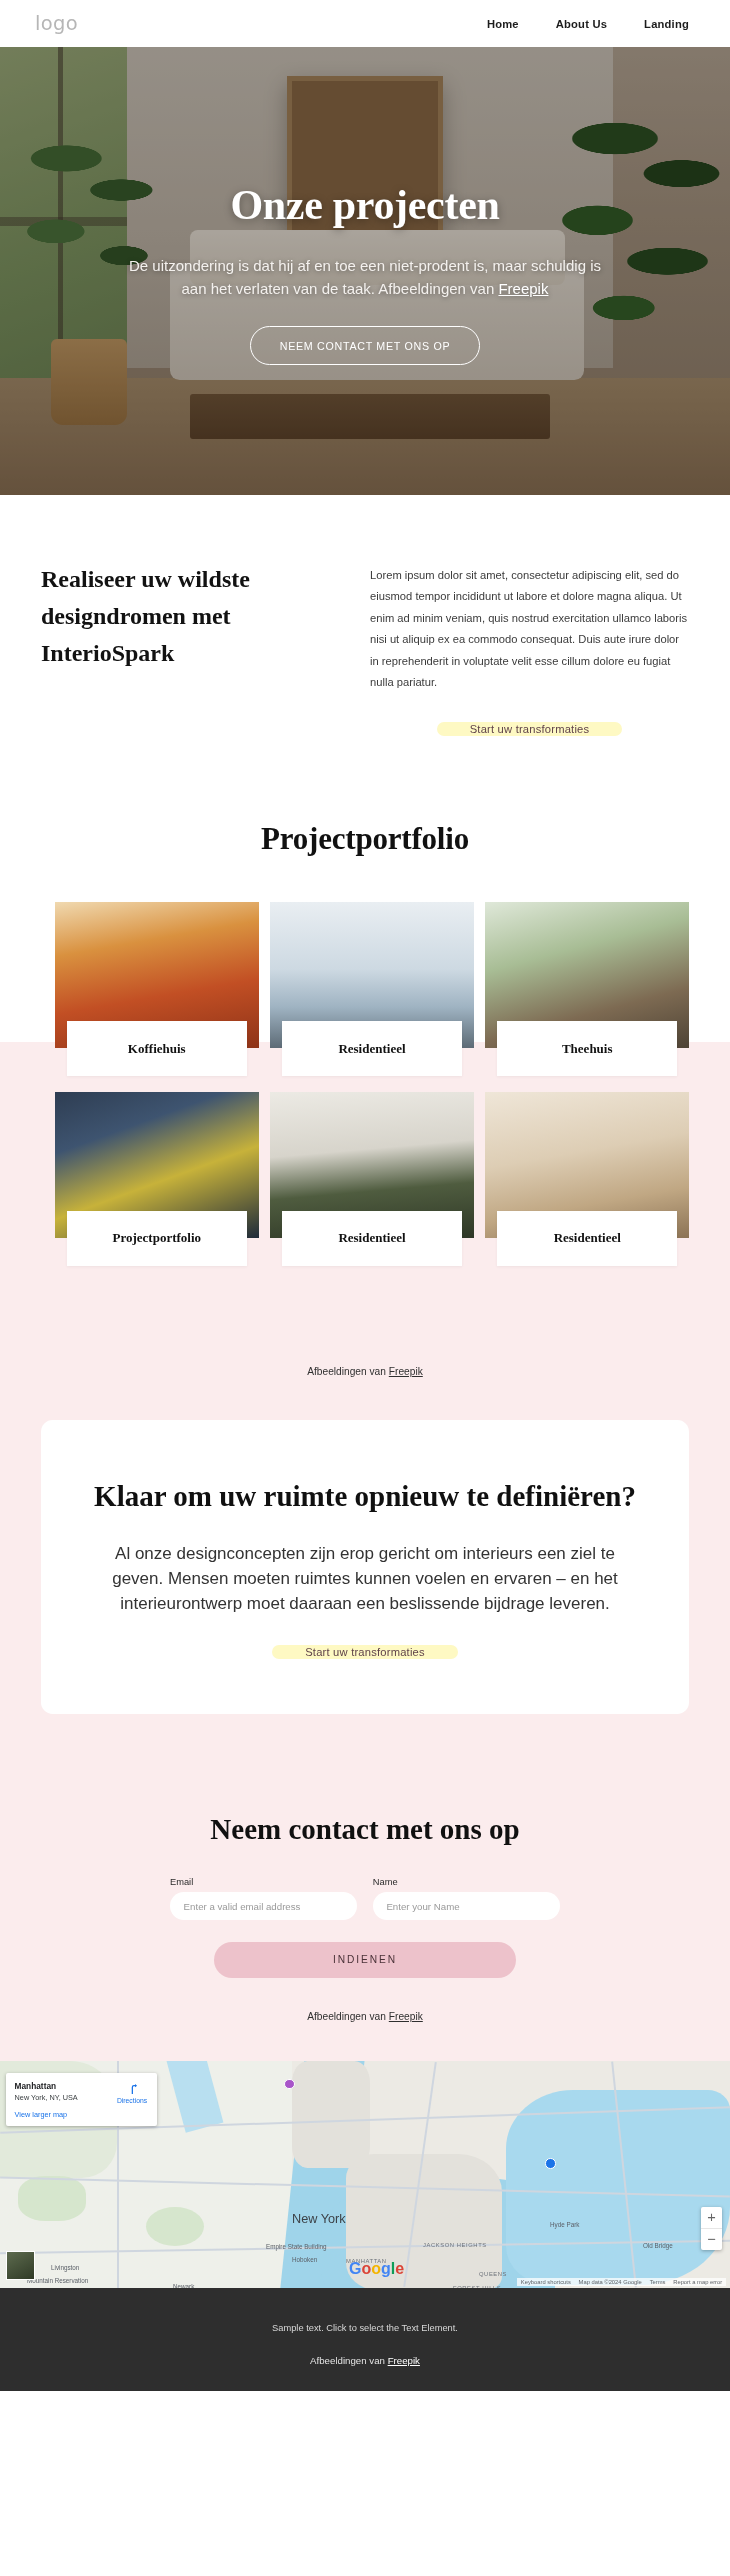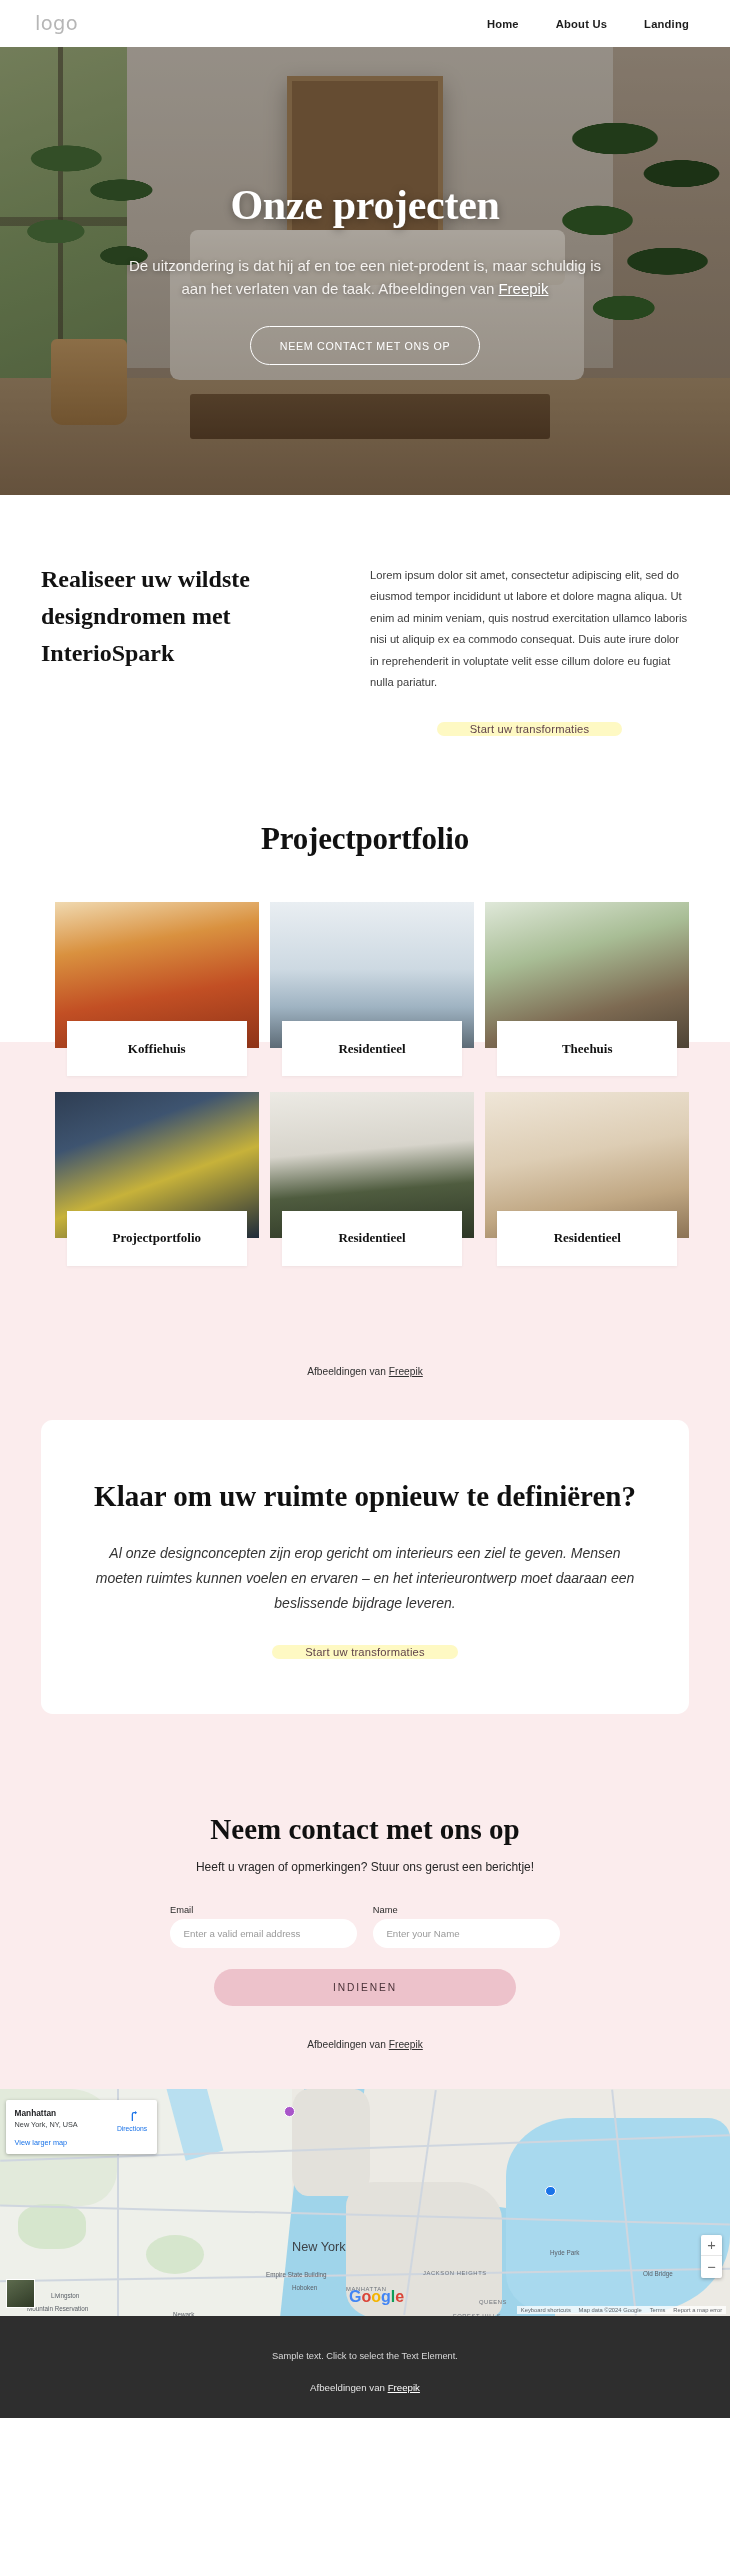--- a/index.html
+++ b/index.html
@@ -274,24 +274,23 @@
   .cta-title {
     font-family: "Liberation Serif", serif;
     font-weight: bold;
     font-size: 29px;
     line-height: 40px;
     color: #101010;
   }
   .cta-body {
     margin: 25px auto 5px;
     width: 545px;
-    font-size: 14px;
+    font-size: 17px;
     line-height: 25px;
     color: #333333;
-    font-style: italic;
   }
 
   
   .contact {
     background: #fbeced;
     text-align: center;
     padding: 39px 41px 39px;
   }
   .contact-title {
     font-family: "Liberation Serif", serif;
@@ -537,21 +536,20 @@
     <div class="credit" style="padding-bottom:43px"><span>Afbeeldingen van </span><a href="#">Freepik</a></div>
     <div class="cta-card">
       <h2 class="cta-title">Klaar om uw ruimte opnieuw te definiëren?</h2>
       <p class="cta-body">Al onze designconcepten zijn erop gericht om interieurs een ziel te geven. Mensen moeten ruimtes kunnen voelen en ervaren – en het interieurontwerp moet daaraan een beslissende bijdrage leveren.</p>
       <button class="pill-btn">Start uw transformaties</button>
     </div>
   </section>
 
   <section class="contact">
     <h2 class="contact-title">Neem contact met ons op</h2>
-    <p class="contact-sub">Heeft u vragen of opmerkingen? Stuur ons gerust een berichtje!</p>
     <div class="form-row">
       <div class="field">
         <div class="field-label">Email</div>
         <input type="email" placeholder="Enter a valid email address" style="">
       </div>
       <div class="field">
         <div class="field-label">Name</div>
         <input type="text" placeholder="Enter your Name" style="">
       </div>
     </div>

